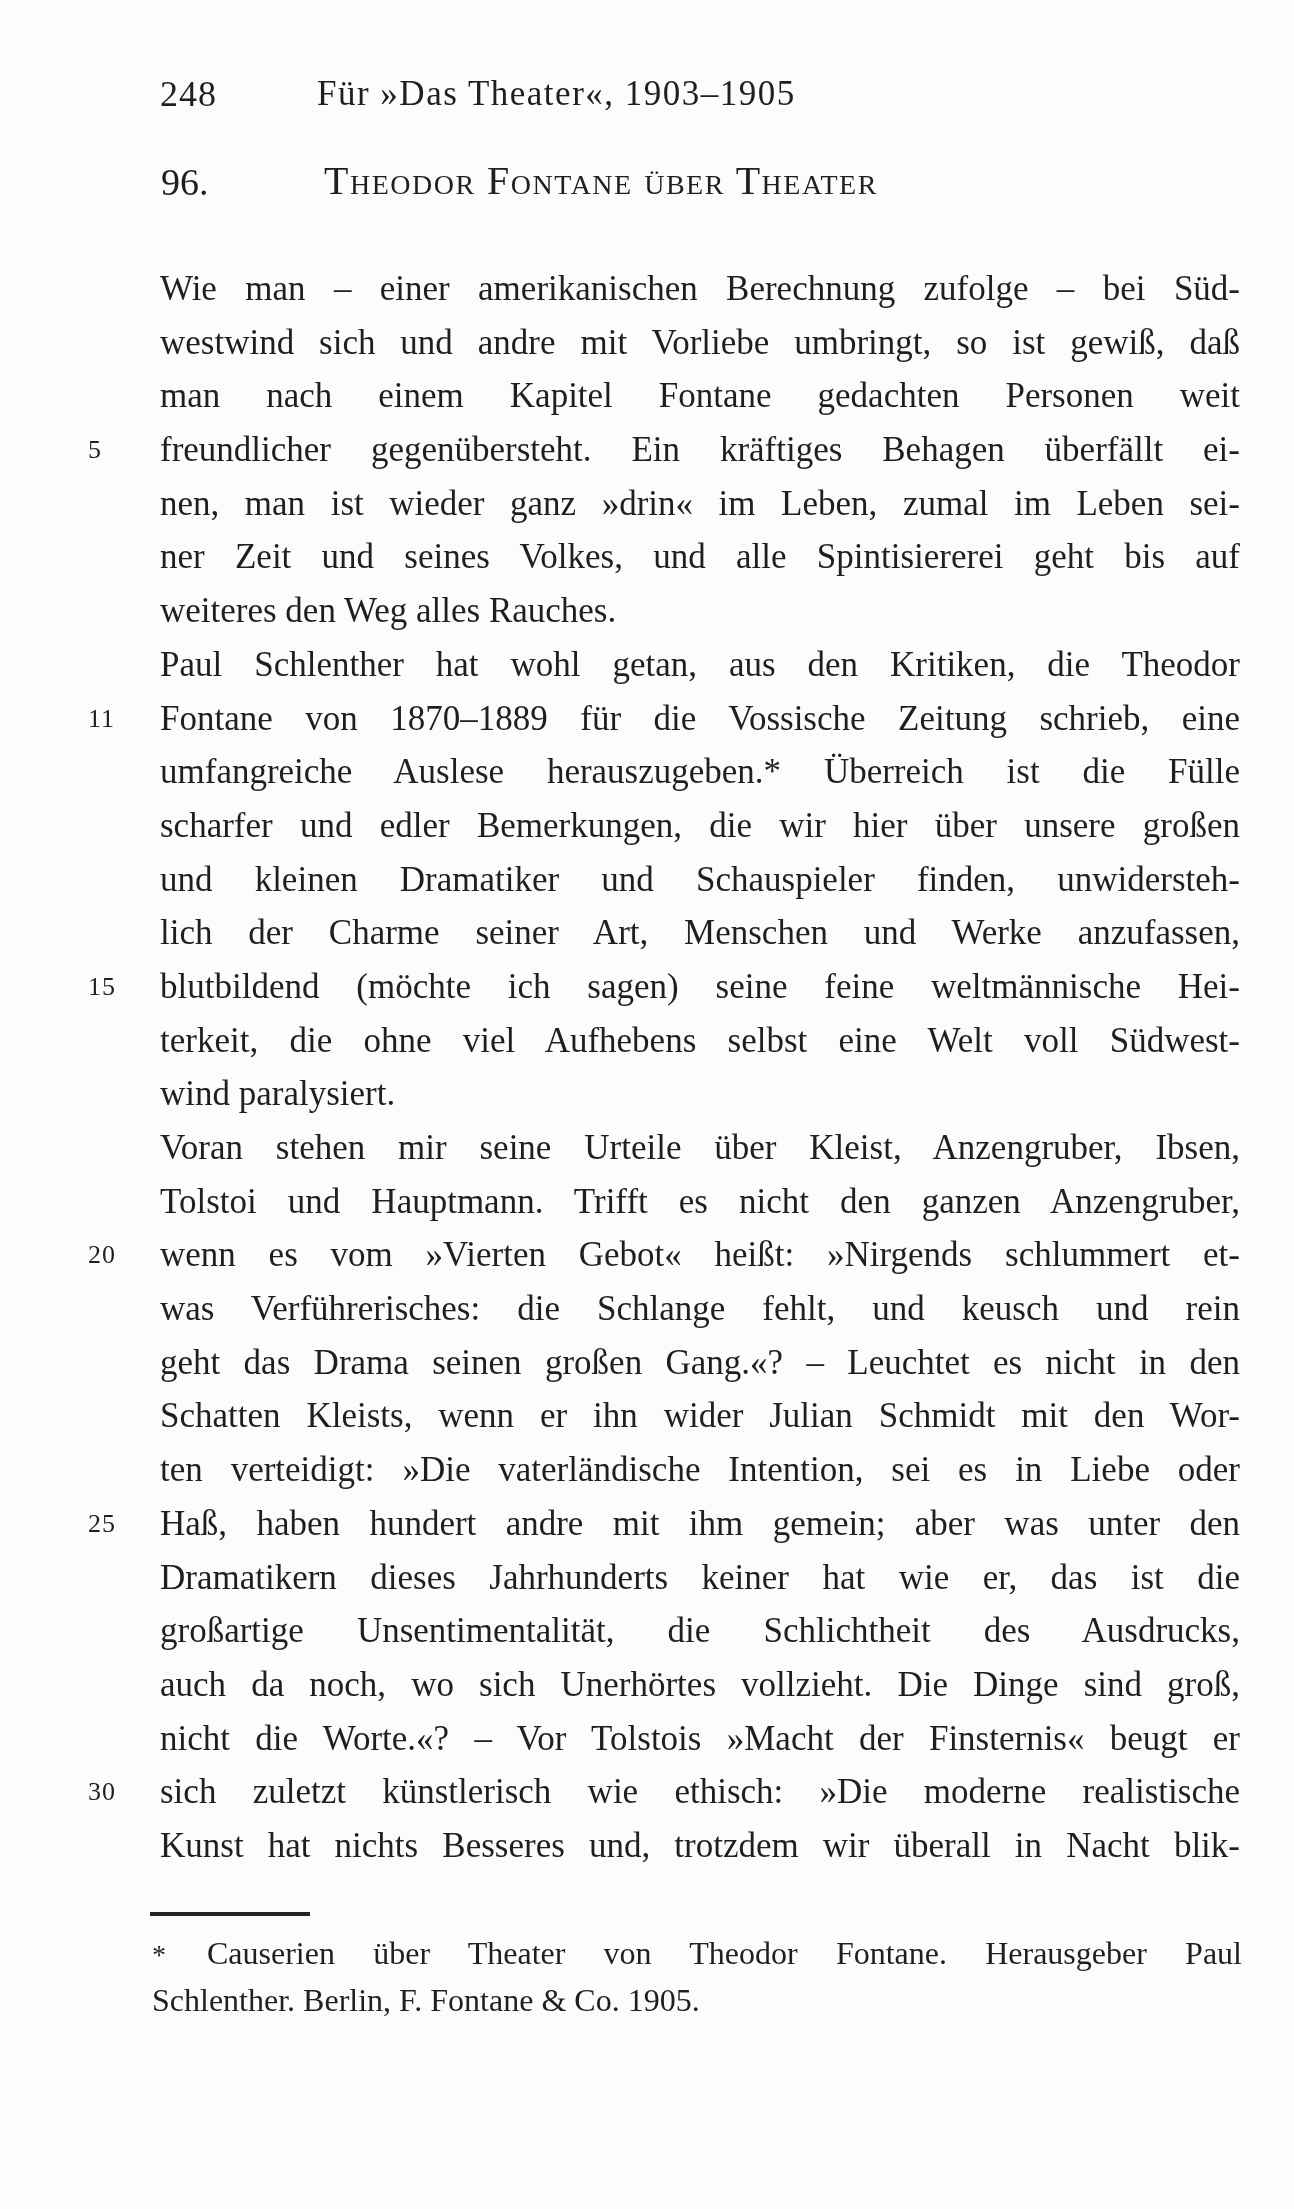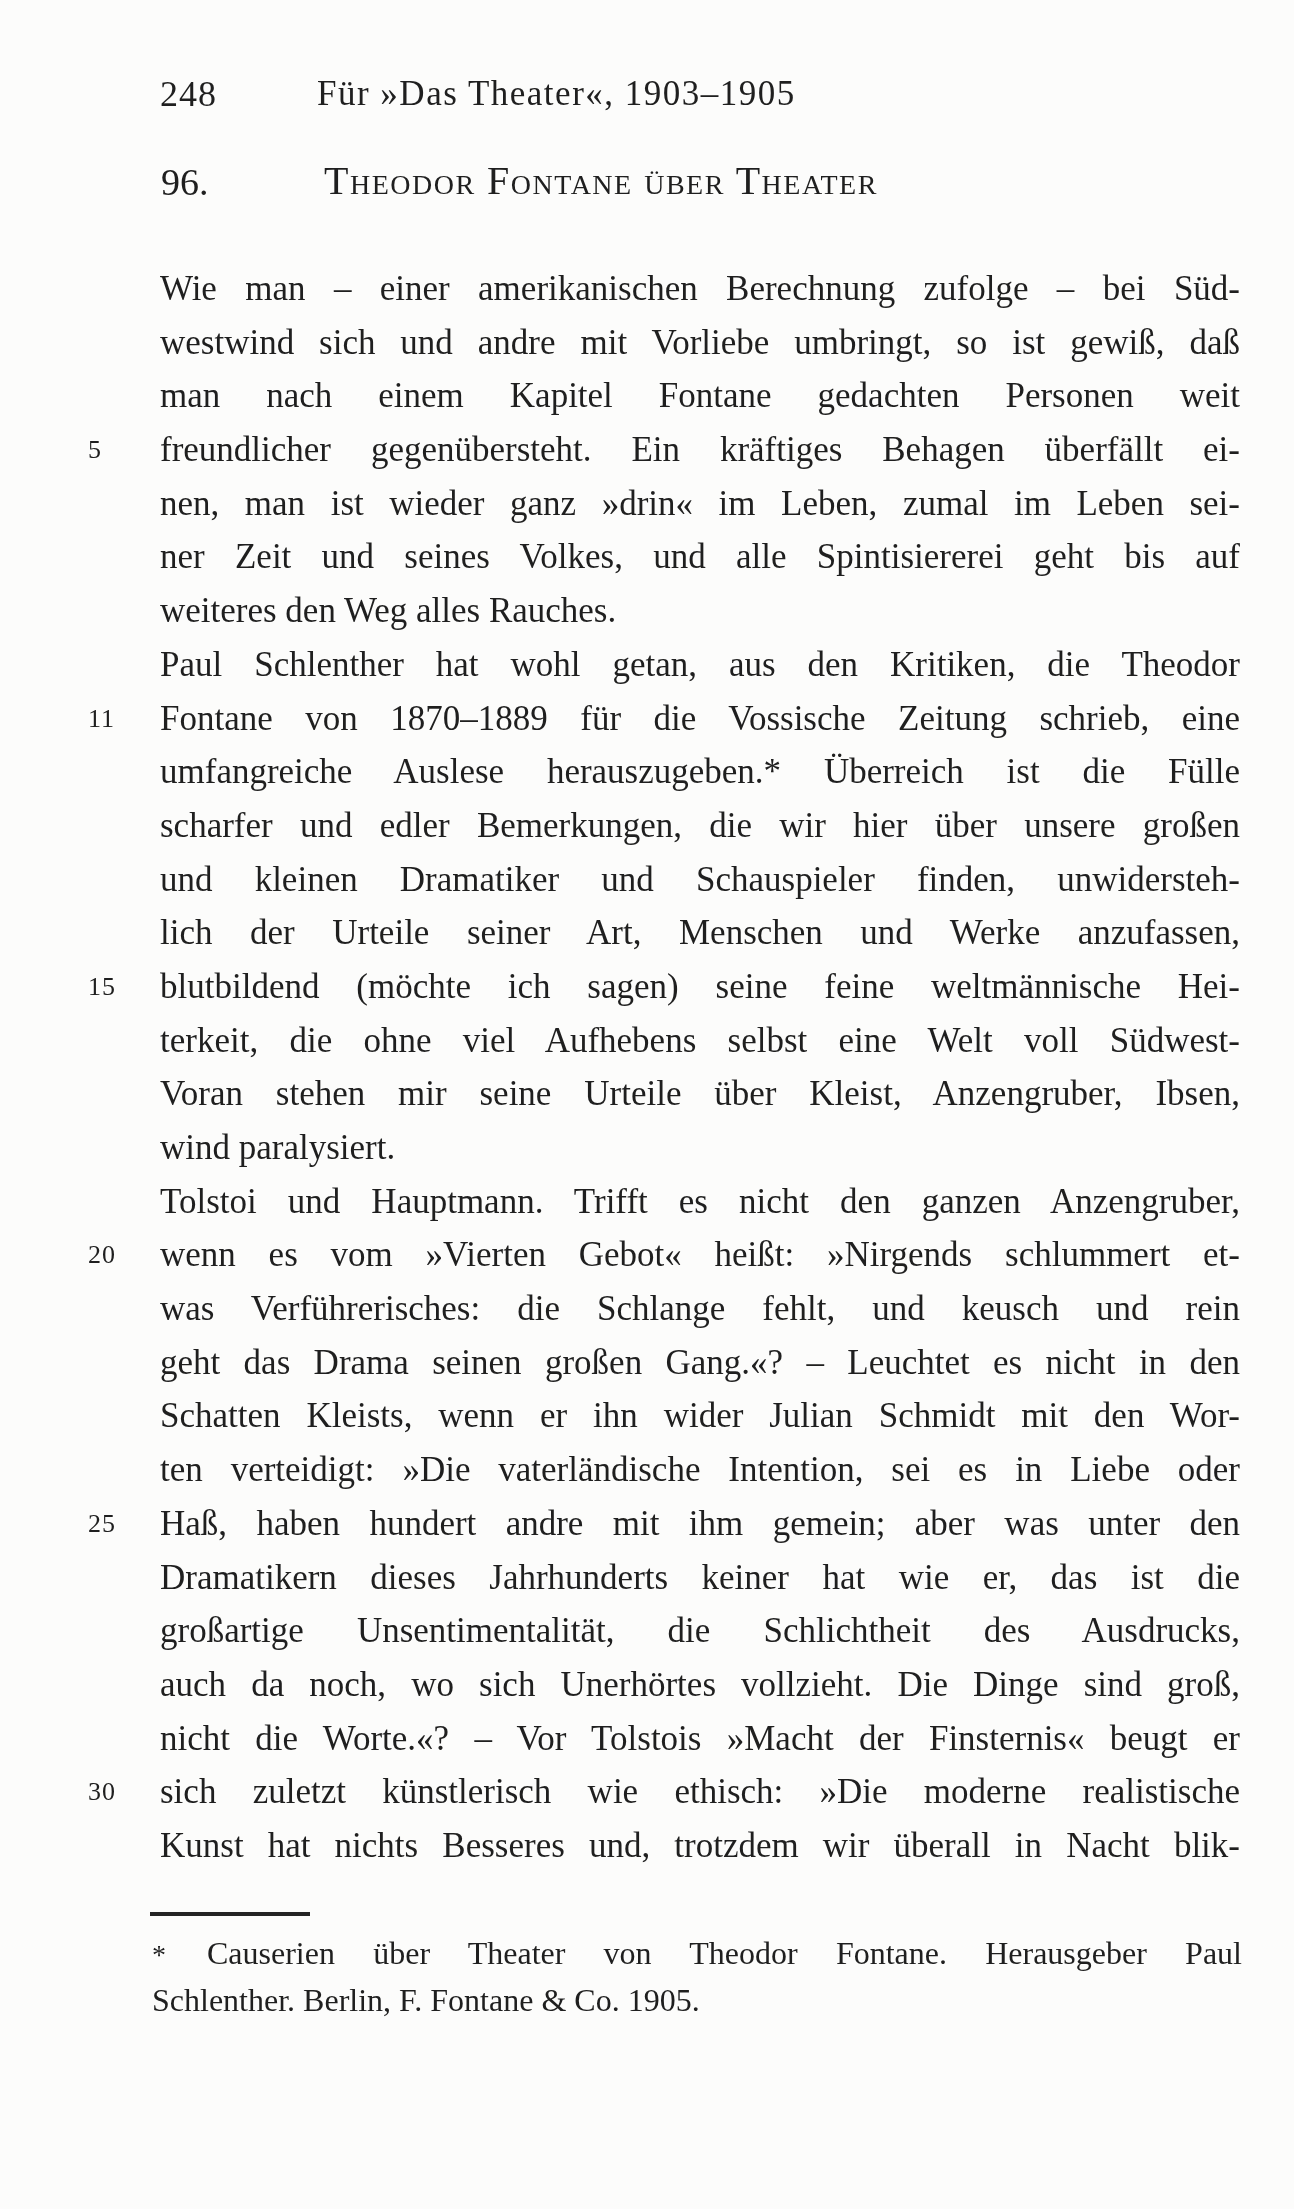--- a/index.html
+++ b/index.html
@@ -91,25 +91,25 @@
       <div class="bline">man nach einem Kapitel Fontane gedachten Personen weit</div>
       <div class="bline">freundlicher gegenübersteht. Ein kräftiges Behagen überfällt ei-<span class="lnum">5</span></div>
       <div class="bline">nen, man ist wieder ganz »drin« im Leben, zumal im Leben sei-</div>
       <div class="bline">ner Zeit und seines Volkes, und alle Spintisiererei geht bis auf</div>
       <div class="bline noj">weiteres den Weg alles Rauches.</div>
       <div class="bline">Paul Schlenther hat wohl getan, aus den Kritiken, die Theodor</div>
       <div class="bline">Fontane von 1870–1889 für die Vossische Zeitung schrieb, eine<span class="lnum">11</span></div>
       <div class="bline">umfangreiche Auslese herauszugeben.* Überreich ist die Fülle</div>
       <div class="bline">scharfer und edler Bemerkungen, die wir hier über unsere großen</div>
       <div class="bline">und kleinen Dramatiker und Schauspieler finden, unwidersteh-</div>
-      <div class="bline">lich der Urteile seiner Art, Menschen und Werke anzufassen,</div>
+      <div class="bline">lich der Charme seiner Art, Menschen und Werke anzufassen,</div>
       <div class="bline">blutbildend (möchte ich sagen) seine feine weltmännische Hei-<span class="lnum">15</span></div>
       <div class="bline">terkeit, die ohne viel Aufhebens selbst eine Welt voll Südwest-</div>
+      <div class="bline noj">wind paralysiert.</div>
       <div class="bline">Voran stehen mir seine Urteile über Kleist, Anzengruber, Ibsen,</div>
-      <div class="bline noj">wind paralysiert.</div>
       <div class="bline">Tolstoi und Hauptmann. Trifft es nicht den ganzen Anzengruber,</div>
       <div class="bline">wenn es vom »Vierten Gebot« heißt: »Nirgends schlummert et-<span class="lnum">20</span></div>
       <div class="bline">was Verführerisches: die Schlange fehlt, und keusch und rein</div>
       <div class="bline">geht das Drama seinen großen Gang.«? – Leuchtet es nicht in den</div>
       <div class="bline">Schatten Kleists, wenn er ihn wider Julian Schmidt mit den Wor-</div>
       <div class="bline">ten verteidigt: »Die vaterländische Intention, sei es in Liebe oder</div>
       <div class="bline">Haß, haben hundert andre mit ihm gemein; aber was unter den<span class="lnum">25</span></div>
       <div class="bline">Dramatikern dieses Jahrhunderts keiner hat wie er, das ist die</div>
       <div class="bline">großartige Unsentimentalität, die Schlichtheit des Ausdrucks,</div>
       <div class="bline">auch da noch, wo sich Unerhörtes vollzieht. Die Dinge sind groß,</div>

